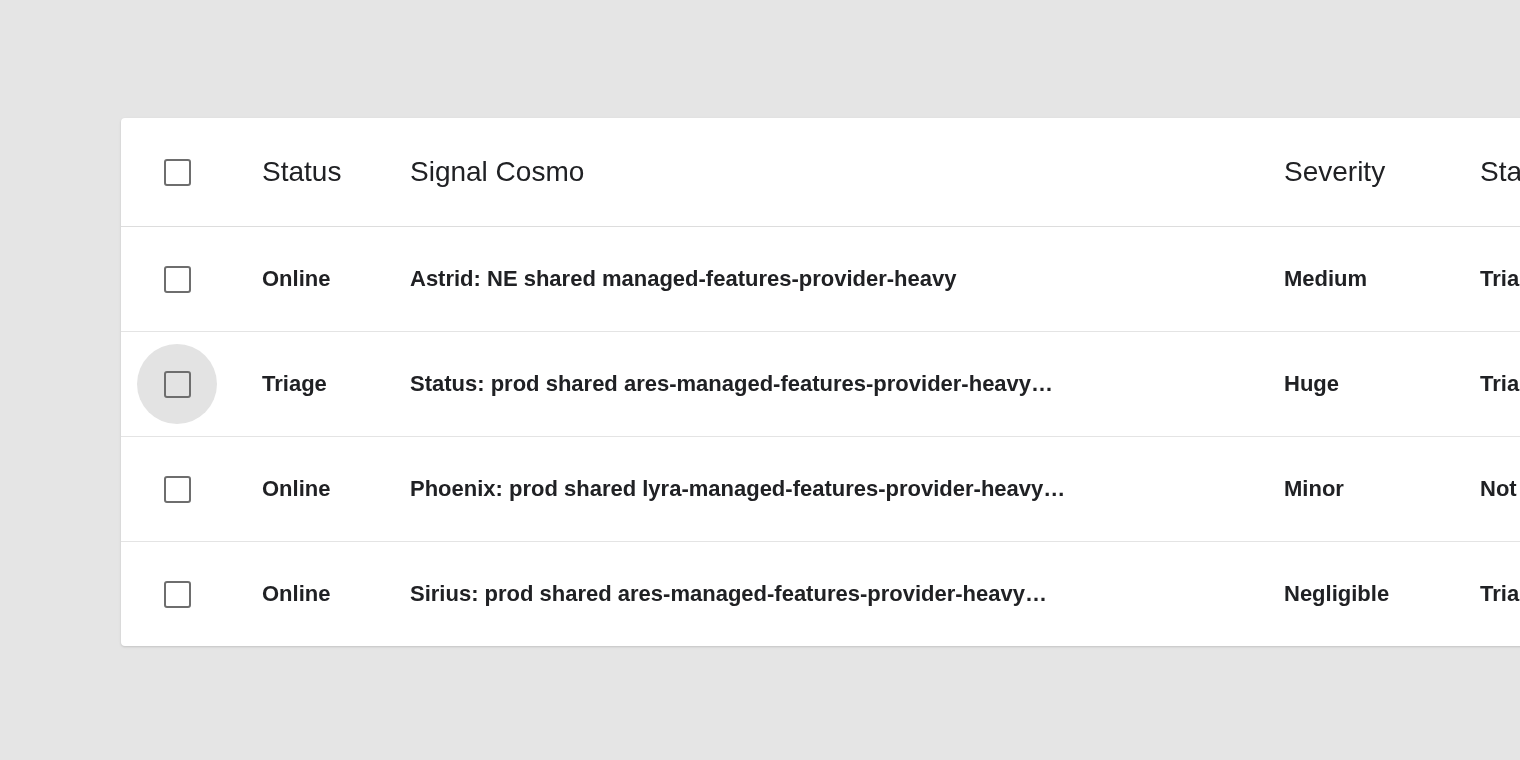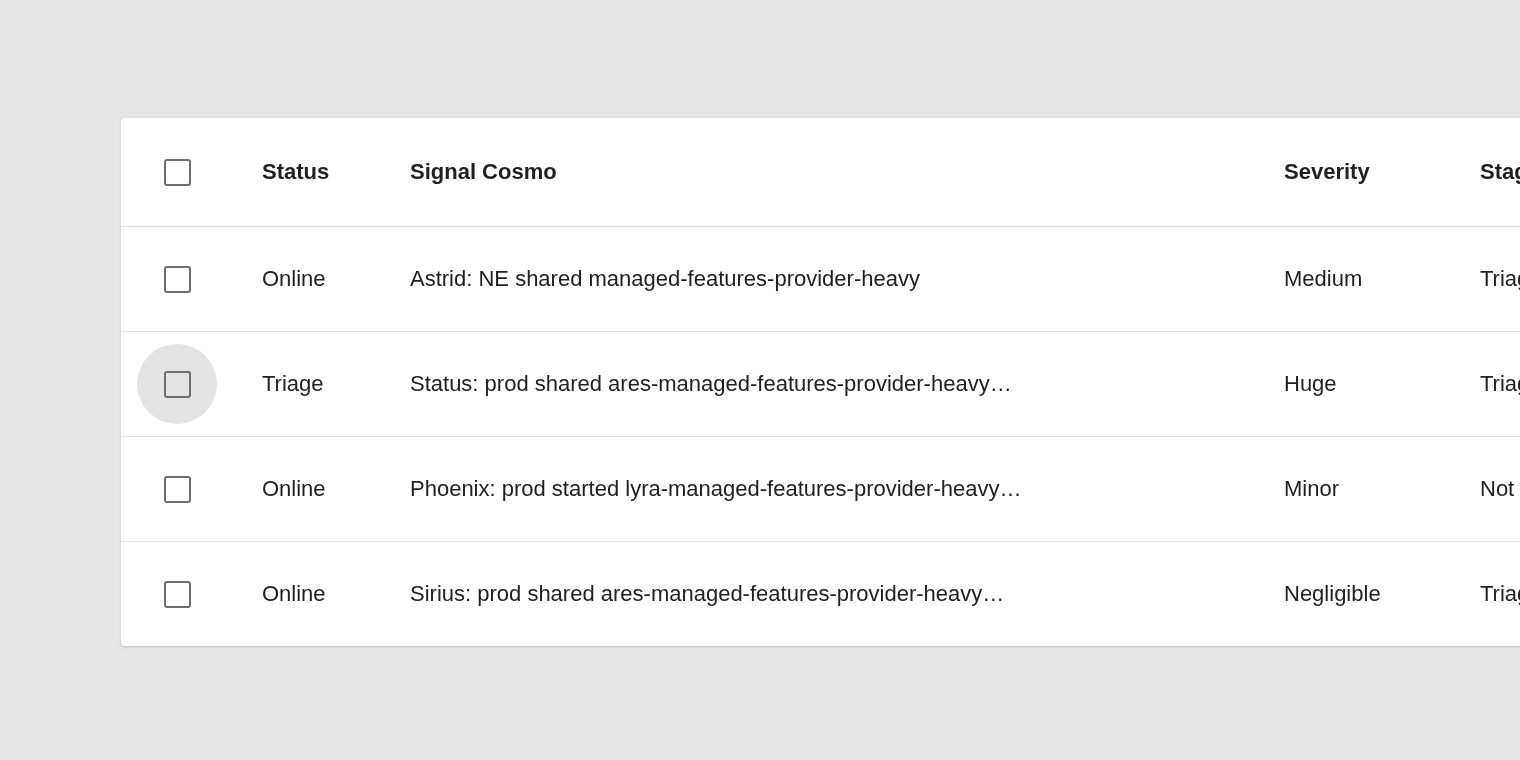--- a/index.html
+++ b/index.html
@@ -45,36 +45,36 @@
   col.c-status { width: 149px; }
   col.c-name   { width: 872px; }
   col.c-sev    { width: 198px; }
   col.c-stage  { width: 186px; }
 
   
   .data-table thead th {
     height: 108px;
     padding: 0;
     border-bottom: 1px solid #dddddd;
-    font-size: 22px;
-    font-weight: bold;
+    font-size: 28px;
+    font-weight: normal;
     color: #202124;
     text-align: left;
     vertical-align: middle;
     white-space: nowrap;
     overflow: hidden;
   }
 
   
   .data-table tbody td {
     height: 104px;
     padding: 0;
     border-bottom: 1px solid #e4e4e4;
     font-size: 22px;
-    font-weight: normal;
+    font-weight: bold;
     color: #202124;
     text-align: left;
     vertical-align: middle;
     white-space: nowrap;
     overflow: hidden;
   }
   .data-table tbody tr:last-child td {
     border-bottom: none;
   }
 
@@ -199,21 +199,21 @@
         <tr>
           <td class="cell-check">
             <div class="check-wrap">
               <span class="checkbox"></span>
             </div>
           </td>
           <td class="cell-status">
             <span class="truncate">Online</span>
           </td>
           <td class="cell-name">
-            <span class="truncate">Phoenix: prod started lyra-managed-features-provider-heavy…</span>
+            <span class="truncate">Phoenix: prod shared lyra-managed-features-provider-heavy…</span>
           </td>
           <td class="cell-sev">
             <span class="truncate">Minor</span>
           </td>
           <td class="cell-stage">
             <span class="truncate">Not started</span>
           </td>
         </tr>
 
         <tr>

